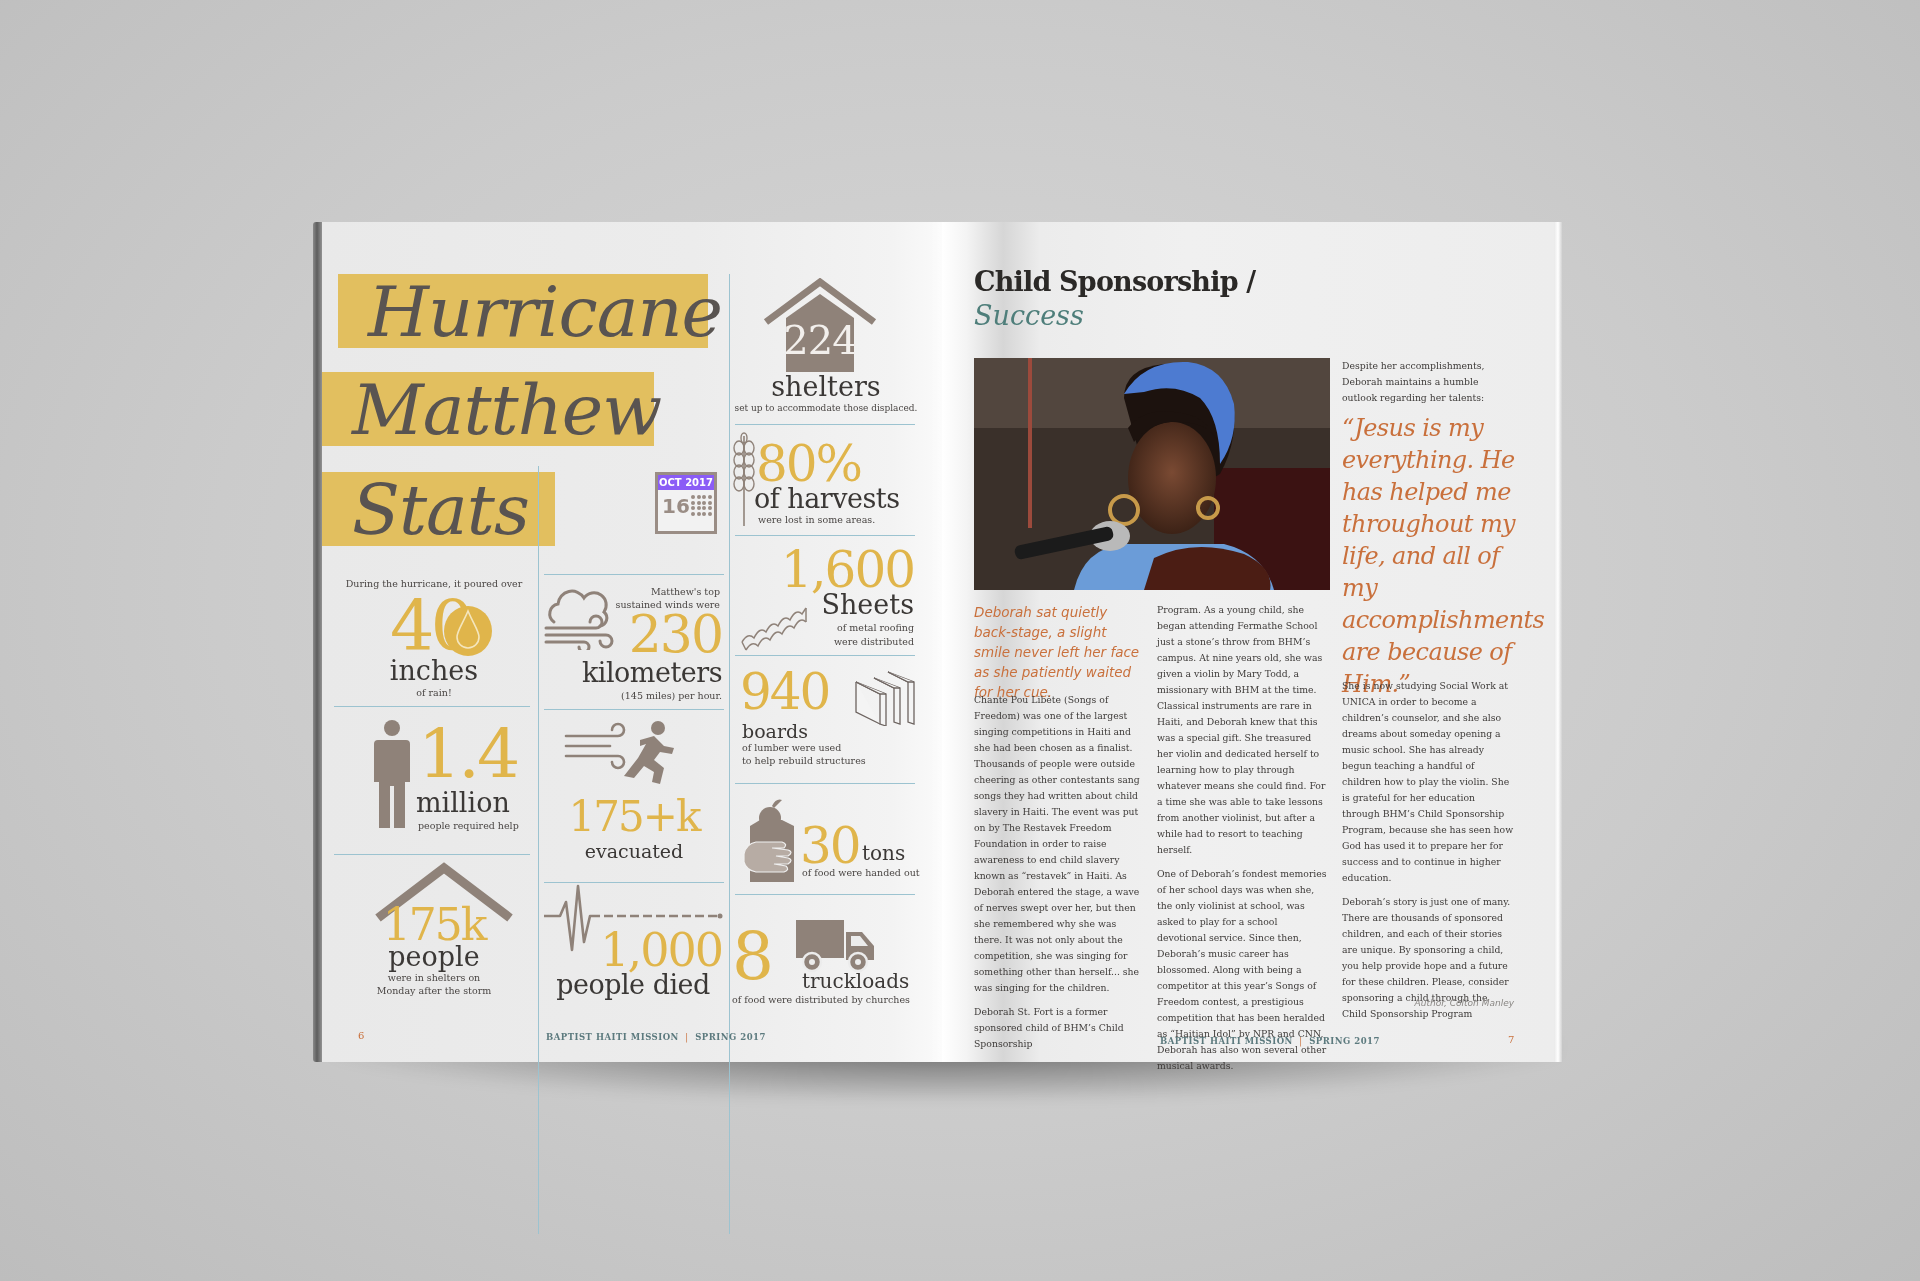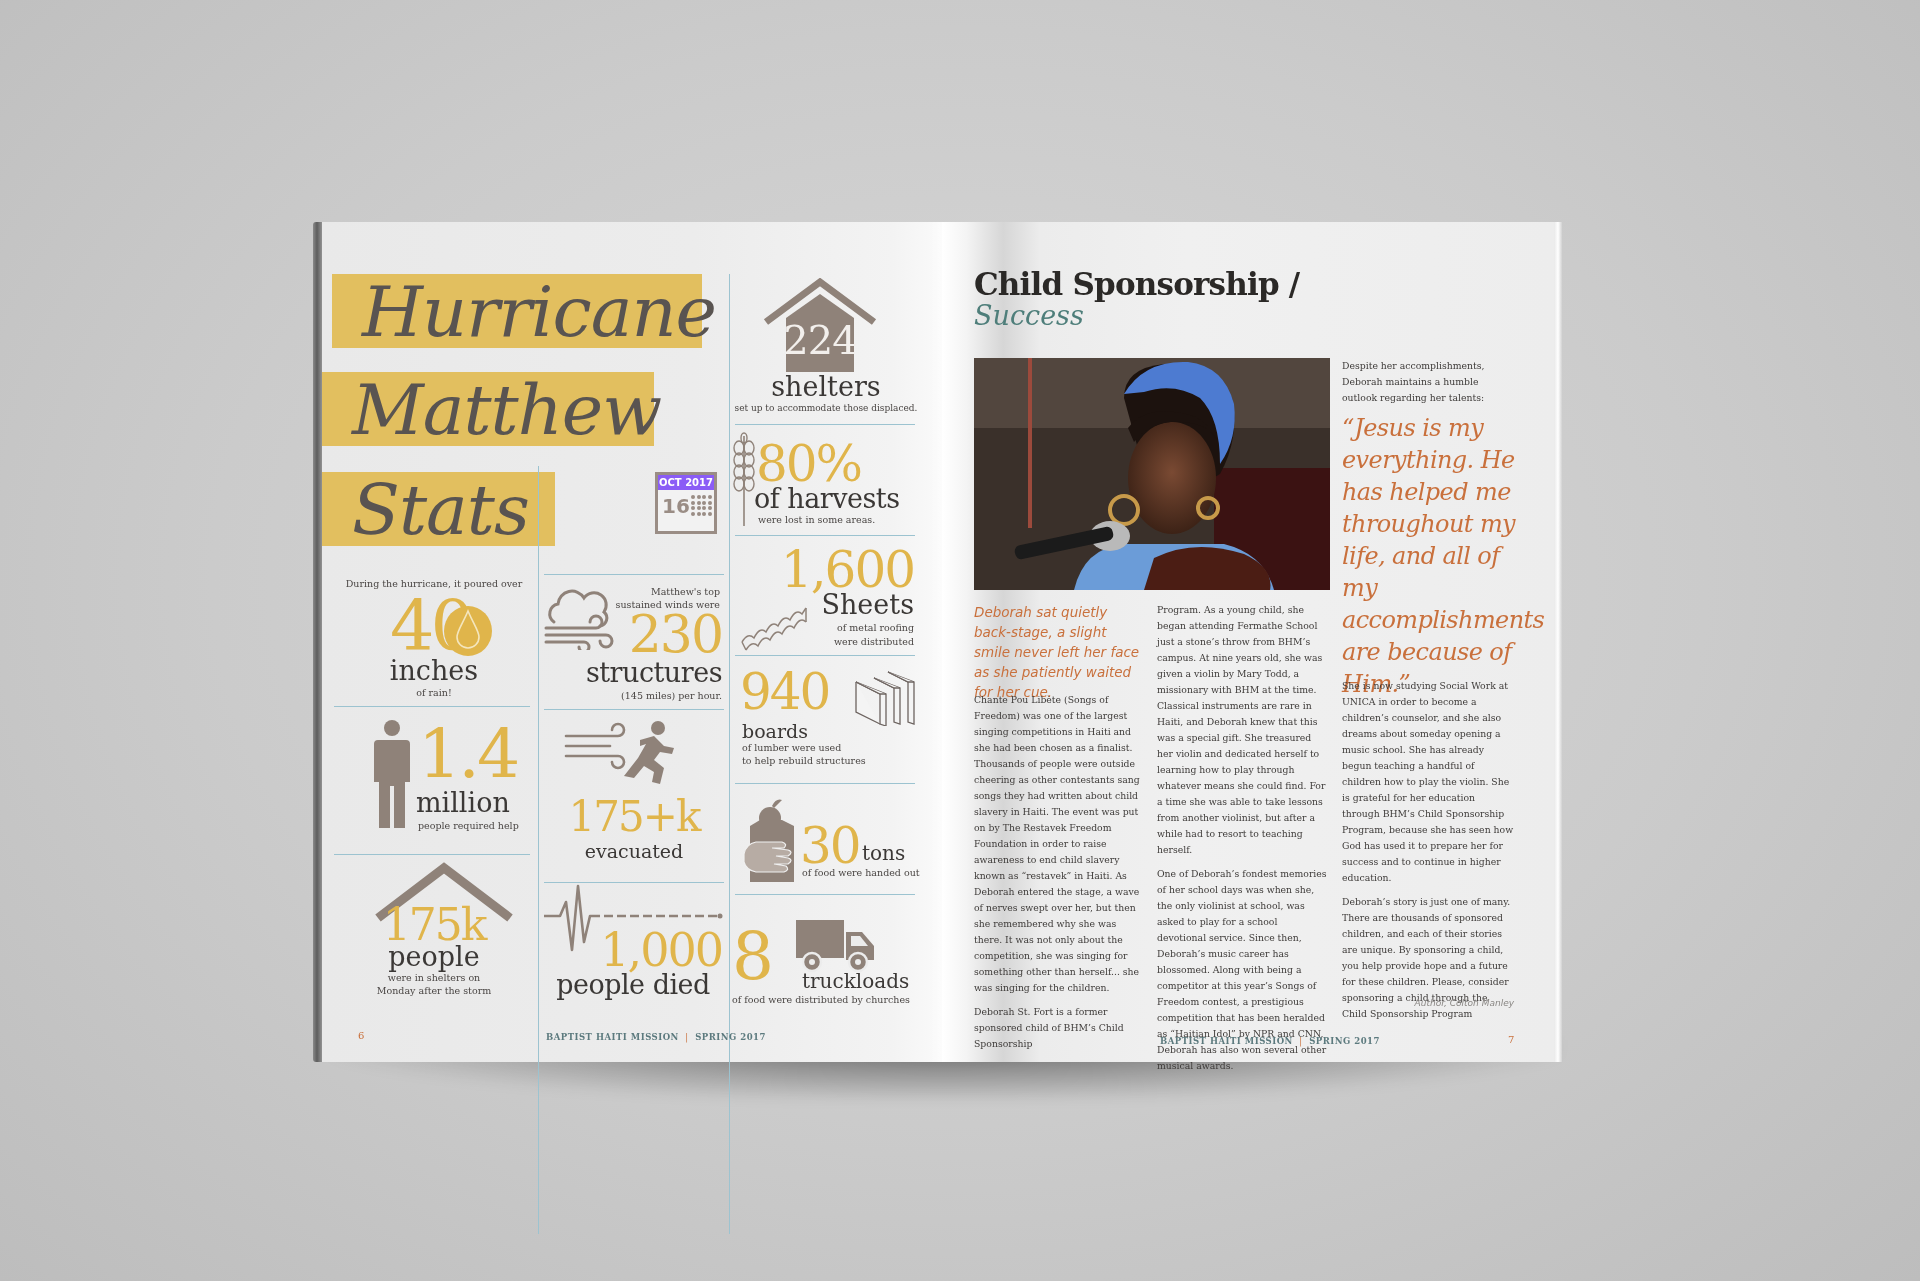--- a/index.html
+++ b/index.html
@@ -39,21 +39,21 @@
     background: linear-gradient(90deg, rgba(255,255,255,0) 0%, rgba(255,255,255,0.6) 40%, rgba(0,0,0,0.08) 75%, rgba(0,0,0,0) 100%);
   }
 
   
   .title-bar {
     position: absolute; background: #e2bf5f; color: #595451;
     font-family: "DejaVu Serif", serif; font-style: italic; font-weight: normal;
     font-size: 70px; line-height: 76px; padding-left: 30px; letter-spacing: -1px;
     white-space: nowrap;
   }
-  .tb1 { left: 10px; top: 52px; width: 340px; height: 74px; }
+  .tb1 { left: 16px; top: 52px; width: 340px; height: 74px; }
   .tb2 { left: 0; top: 150px; width: 302px; height: 74px; }
   .tb3 { left: 0; top: 250px; width: 203px; height: 74px; }
 
   .vline { position: absolute; width: 1px; background: #9cc3d0; }
   .hline { position: absolute; height: 1px; background: #9cc3d0; }
 
   .small { font-family: "DejaVu Serif", serif; font-size: 9.5px; color: #4a4644; line-height: 12.5px; }
   .gold { color: #e0b54b; font-family: "DejaVu Serif", serif; }
   .dark { color: #3b3836; font-family: "DejaVu Serif", serif; }
   .abs { position: absolute; }
@@ -65,21 +65,21 @@
   }
   .cal .hd { background: #8b5cf6; color: #fff; font-family: "DejaVu Sans", sans-serif; font-weight: bold; font-size: 10px; text-align: center; height: 15px; line-height: 15px; }
   .cal .day { position: absolute; left: 4px; top: 19px; font-family: "DejaVu Sans", sans-serif; font-weight: bold; font-size: 20px; color: #9a8d85; }
   .cal .dots { position: absolute; left: 33px; top: 20px; width: 22px; display: grid; grid-template-columns: repeat(4, 4px); gap: 1.5px; }
   .cal .dots span { width: 4px; height: 4px; border-radius: 50%; background: #9a8d85; display: block; }
 
   .center { text-align: center; }
   .right-al { text-align: right; }
 
   
-  .rp-title { left: 32px; top: 44px; font-family: "DejaVu Serif", serif; font-weight: bold; font-size: 31px; color: #2b2927; letter-spacing: -0.8px; white-space: nowrap; }
+  .rp-title { left: 32px; top: 44px; font-family: "DejaVu Serif", serif; font-weight: bold; font-size: 27px; color: #2b2927; letter-spacing: -0.8px; white-space: nowrap; }
   .rp-sub { left: 32px; top: 78px; font-family: "DejaVu Serif", serif; font-style: italic; font-size: 27px; color: #4e7e7a; white-space: nowrap; }
   .photo {
     position: absolute; left: 32px; top: 136px; width: 356px; height: 232px; overflow: hidden;
     background: linear-gradient(160deg, #3c3430 0%, #5b4a40 25%, #3a2e28 50%, #2b1f1a 70%, #4a1816 100%);
   }
   .body-text { font-family: "DejaVu Serif", serif; font-size: 9.3px; line-height: 16px; color: #3e3b39; }
   .pull { font-family: "DejaVu Sans", sans-serif; font-style: italic; font-size: 13.5px; line-height: 20px; color: #c9703c; }
   .quote { font-family: "DejaVu Serif", serif; font-style: italic; font-size: 24px; line-height: 32px; color: #c9703c; letter-spacing: -0.6px; }
   .footer { font-family: "DejaVu Serif", serif; font-size: 8.5px; color: #5c7a7e; letter-spacing: 0.5px; font-weight: bold; white-space: nowrap; }
   .folio { font-family: "DejaVu Serif", serif; font-size: 10px; color: #c9703c; }
@@ -143,21 +143,21 @@
   <div class="abs small center" style="left:12px; top:465px; width:200px;">of rain!</div>
 
   <svg class="abs" style="left:222px; top:366px;" width="78" height="62" viewBox="0 0 78 62">
     <path d="M10 34 A10 10 0 0 1 14 16 A14 14 0 0 1 40 10 A12 12 0 0 1 60 24 A8 8 0 0 1 56 38" fill="none" stroke="#8f8279" stroke-width="3" stroke-linecap="round"></path>
     <path d="M2 40 H52 A6 6 0 1 0 46 34" fill="none" stroke="#8f8279" stroke-width="3" stroke-linecap="round"></path>
     <path d="M2 47 H62 A6 6 0 1 1 56 53" fill="none" stroke="#8f8279" stroke-width="3" stroke-linecap="round"></path>
     <path d="M2 54 H40 A5 5 0 1 1 35 59" fill="none" stroke="#8f8279" stroke-width="3" stroke-linecap="round"></path>
   </svg>
   <div class="abs small right-al" style="left:290px; top:364px; width:108px;">Matthew's top sustained winds were</div>
   <div class="abs gold right-al" style="left:280px; top:384px; width:120px; font-size:52px; line-height:56px; letter-spacing:-2px;">230</div>
-  <div class="abs dark right-al" style="left:218px; top:436px; width:182px; font-size:27px; line-height:30px; letter-spacing:-0.5px;">structures</div>
+  <div class="abs dark right-al" style="left:218px; top:436px; width:182px; font-size:27px; line-height:30px; letter-spacing:-0.5px;">kilometers</div>
   <div class="abs small right-al" style="left:222px; top:468px; width:178px;">(145 miles) per hour.</div>
 
   <svg class="abs" style="left:50px; top:498px;" width="40" height="110" viewBox="0 0 40 110">
     <circle cx="20" cy="8" r="8" fill="#8f8279"></circle>
     <path d="M6 20 H34 A4 4 0 0 1 38 24 V62 H33 V108 H22 V66 H18 V108 H7 V62 H2 V24 A4 4 0 0 1 6 20 Z" fill="#8f8279"></path>
   </svg>
   <div class="abs gold" style="left:96px; top:496px; font-size:68px; line-height:72px; letter-spacing:-3px;">1.4</div>
   <div class="abs dark" style="left:94px; top:566px; font-size:27px; line-height:30px;">million</div>
   <div class="abs small" style="left:96px; top:598px;">people required  help</div>
 

